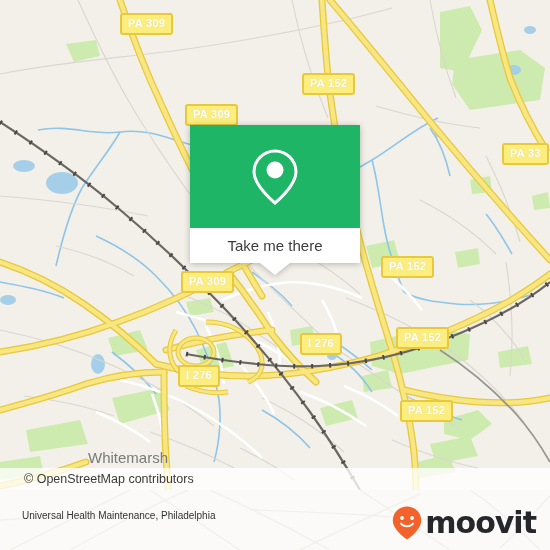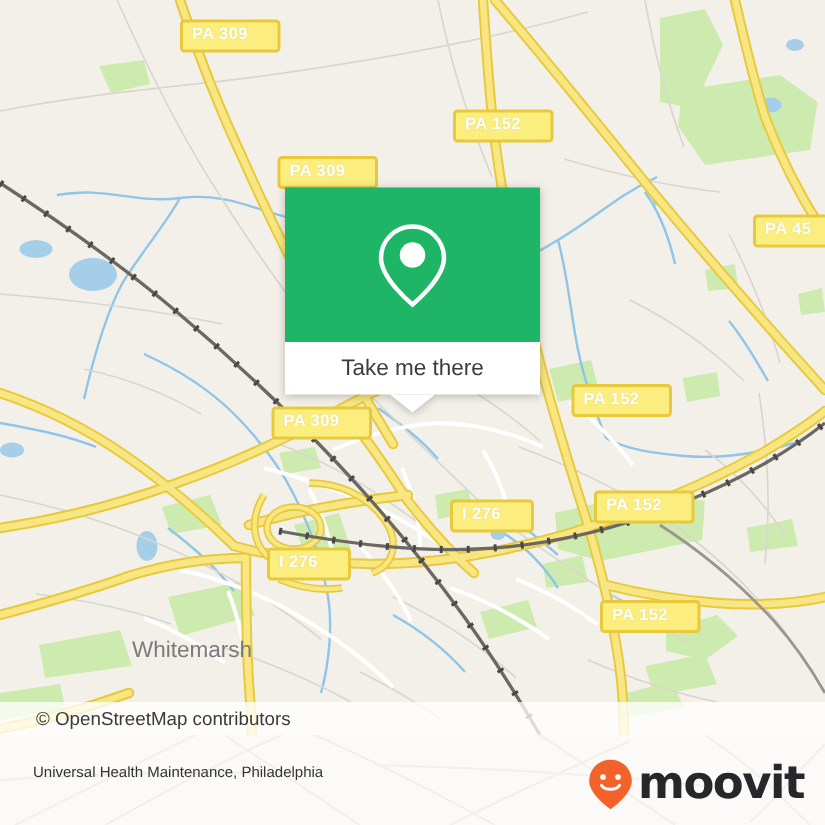--- a/index.html
+++ b/index.html
@@ -31,21 +31,21 @@
   .shield {
     position: absolute;
     background: #FBEE7E;
     border: 2px solid #E8C93C;
     border-radius: 3px;
     color: #ffffff;
     font-size: 11px;
     font-weight: bold;
     letter-spacing: 0.3px;
     line-height: 1;
-    padding: 3px 20px 4px 6px;
+    padding: 3px 6px 4px 6px;
     white-space: nowrap;
     text-shadow: 0 0 1px rgba(0,0,0,0.12);
     font-family: "Liberation Sans", sans-serif;
   }
 
   
   .place-label {
     position: absolute;
     color: #7a7a7a;
     font-size: 15px;
@@ -313,26 +313,26 @@
 
       <g fill="none">
         <path d="M0 122 C40 148 80 176 118 208 C156 240 192 274 226 310 C256 342 284 376 310 412 C330 440 346 466 360 490" stroke="#6B6763" stroke-width="2.2"></path>
         <path d="M0 122 C40 148 80 176 118 208 C156 240 192 274 226 310 C256 342 284 376 310 412 C330 440 346 466 360 490" stroke="#4A4744" stroke-width="4.6" stroke-dasharray="2 16"></path>
         <path d="M186 354 C230 362 274 368 318 366 C366 364 414 352 458 334 C498 318 530 298 550 282" stroke="#6B6763" stroke-width="2.2"></path>
         <path d="M186 354 C230 362 274 368 318 366 C366 364 414 352 458 334 C498 318 530 298 550 282" stroke="#4A4744" stroke-width="4.6" stroke-dasharray="2 16"></path>
         <path d="M440 350 C468 368 494 390 516 414 C532 432 542 448 550 462" stroke="#9A9590" stroke-width="1.8"></path>
       </g>
     </svg>
 
-    <div class="place-label" style="left:88px; top:425px;">Whitemarsh</div>
+    <div class="place-label" style="left:88px; top:449px;">Whitemarsh</div>
 
     <div class="shield" style="left:120px; top:13px;">PA 309</div>
     <div class="shield" style="left:302px; top:73px;">PA 152</div>
     <div class="shield" style="left:185px; top:104px;">PA 309</div>
-    <div class="shield" style="left:502px; top:143px;">PA 45</div>
+    <div class="shield" style="left:502px; top:143px;">PA 33</div>
     <div class="shield" style="left:381px; top:256px;">PA 152</div>
     <div class="shield" style="left:181px; top:271px;">PA 309</div>
     <div class="shield" style="left:300px; top:333px;">I 276</div>
     <div class="shield" style="left:396px; top:327px;">PA 152</div>
     <div class="shield" style="left:178px; top:365px;">I 276</div>
     <div class="shield" style="left:400px; top:400px;">PA 152</div>
 
     <div id="callout">
       <div id="callout-green">
         <svg width="50" height="62" viewBox="0 0 50 62">

